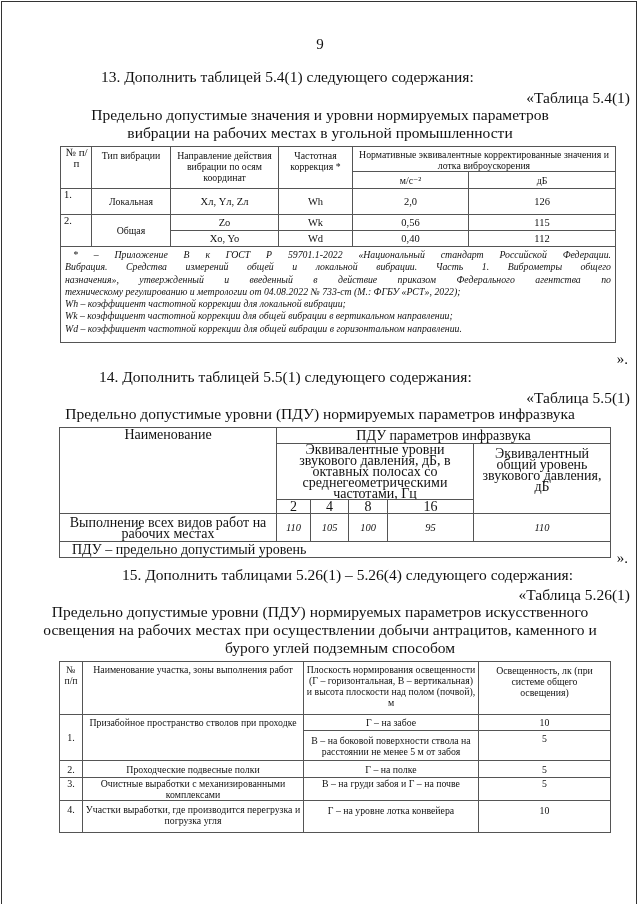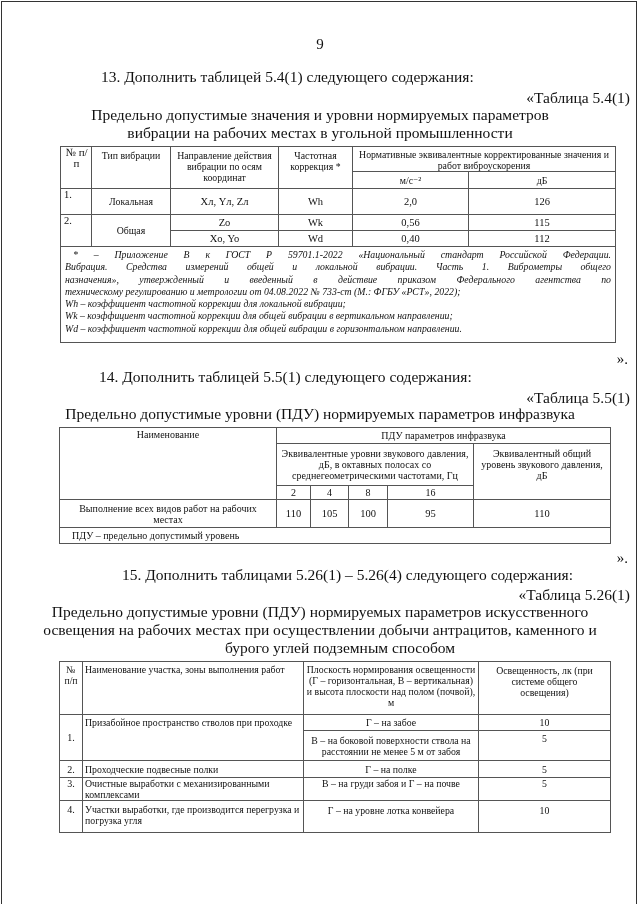--- a/index.html
+++ b/index.html
@@ -24,25 +24,25 @@
     border: 1px solid #555; font-weight: normal; padding: 0 2px;
     font-size: 9.6px; line-height: 11px; text-align: center; vertical-align: middle;
     overflow: hidden;
   }
   .t1 td { font-size: 9.8px; }
   .t1 .num { text-align: left; vertical-align: top; padding-left: 3px; font-size: 11px; }
   .t1 .big { font-size: 10.5px; }
   .t1 .note { text-align: justify; vertical-align: top; padding: 2px 4px; font-size: 9.8px; line-height: 12.3px; font-style: italic; }
   .note .ln { display: block; }
   .note .just { text-align: justify; text-align-last: justify; }
-  .t2 td { font-size: 10px; }
-  .t2 .big { font-size: 10.5px; }
+  .t2 td { font-size: 14px; }
+  .t2 .big { font-size: 10.5px; font-style: italic; }
   .t2 .note { text-align: left; padding-left: 12px; }
   .t3 td { font-size: 9.8px; }
-  .t3 .left { text-align: left; vertical-align: top; padding-left: 2px; }
+  .t3 .left { text-align: center; vertical-align: top; padding-left: 2px; }
   .t3 .num { vertical-align: middle; font-size: 10px; }
   .t3 .numtop { vertical-align: top; font-size: 10px; }
   .t3 .top { vertical-align: top; }
 </style>
 </head>
 <body>
 
 <div class="frame"></div>
 
 <div class="abs page-num">9</div>
@@ -60,21 +60,21 @@
       <col style="width:74px">
       <col style="width:116px">
       <col style="width:147px">
   </colgroup>
   <tbody>
       <tr style="height:19px">
     <td rowspan="2" class="num" style="text-align:center;">№ п/п</td>
     <td rowspan="2" style="vertical-align:top; padding-top:3px;">Тип вибрации</td>
     <td rowspan="2" style="vertical-align:top; padding-top:3px;margin-top:18px;">Направление действия вибрации по осям координат</td>
     <td rowspan="2" style="vertical-align:top; padding-top:3px;">Частотная коррекция *</td>
-    <td colspan="2" style="padding-top:2px;">Нормативные эквивалентные корректированные значения и работ виброускорения</td>
+    <td colspan="2" style="padding-top:2px;">Нормативные эквивалентные корректированные значения и лотка виброускорения</td>
   </tr>
   <tr style="height:17px">
     <td>м/с⁻²</td>
     <td>дБ</td>
   </tr>
   <tr style="height:26px">
     <td class="num big">1.</td>
     <td>Локальная</td>
     <td class="big">Хл, Yл, Zл</td>
     <td class="big">Wh</td>

